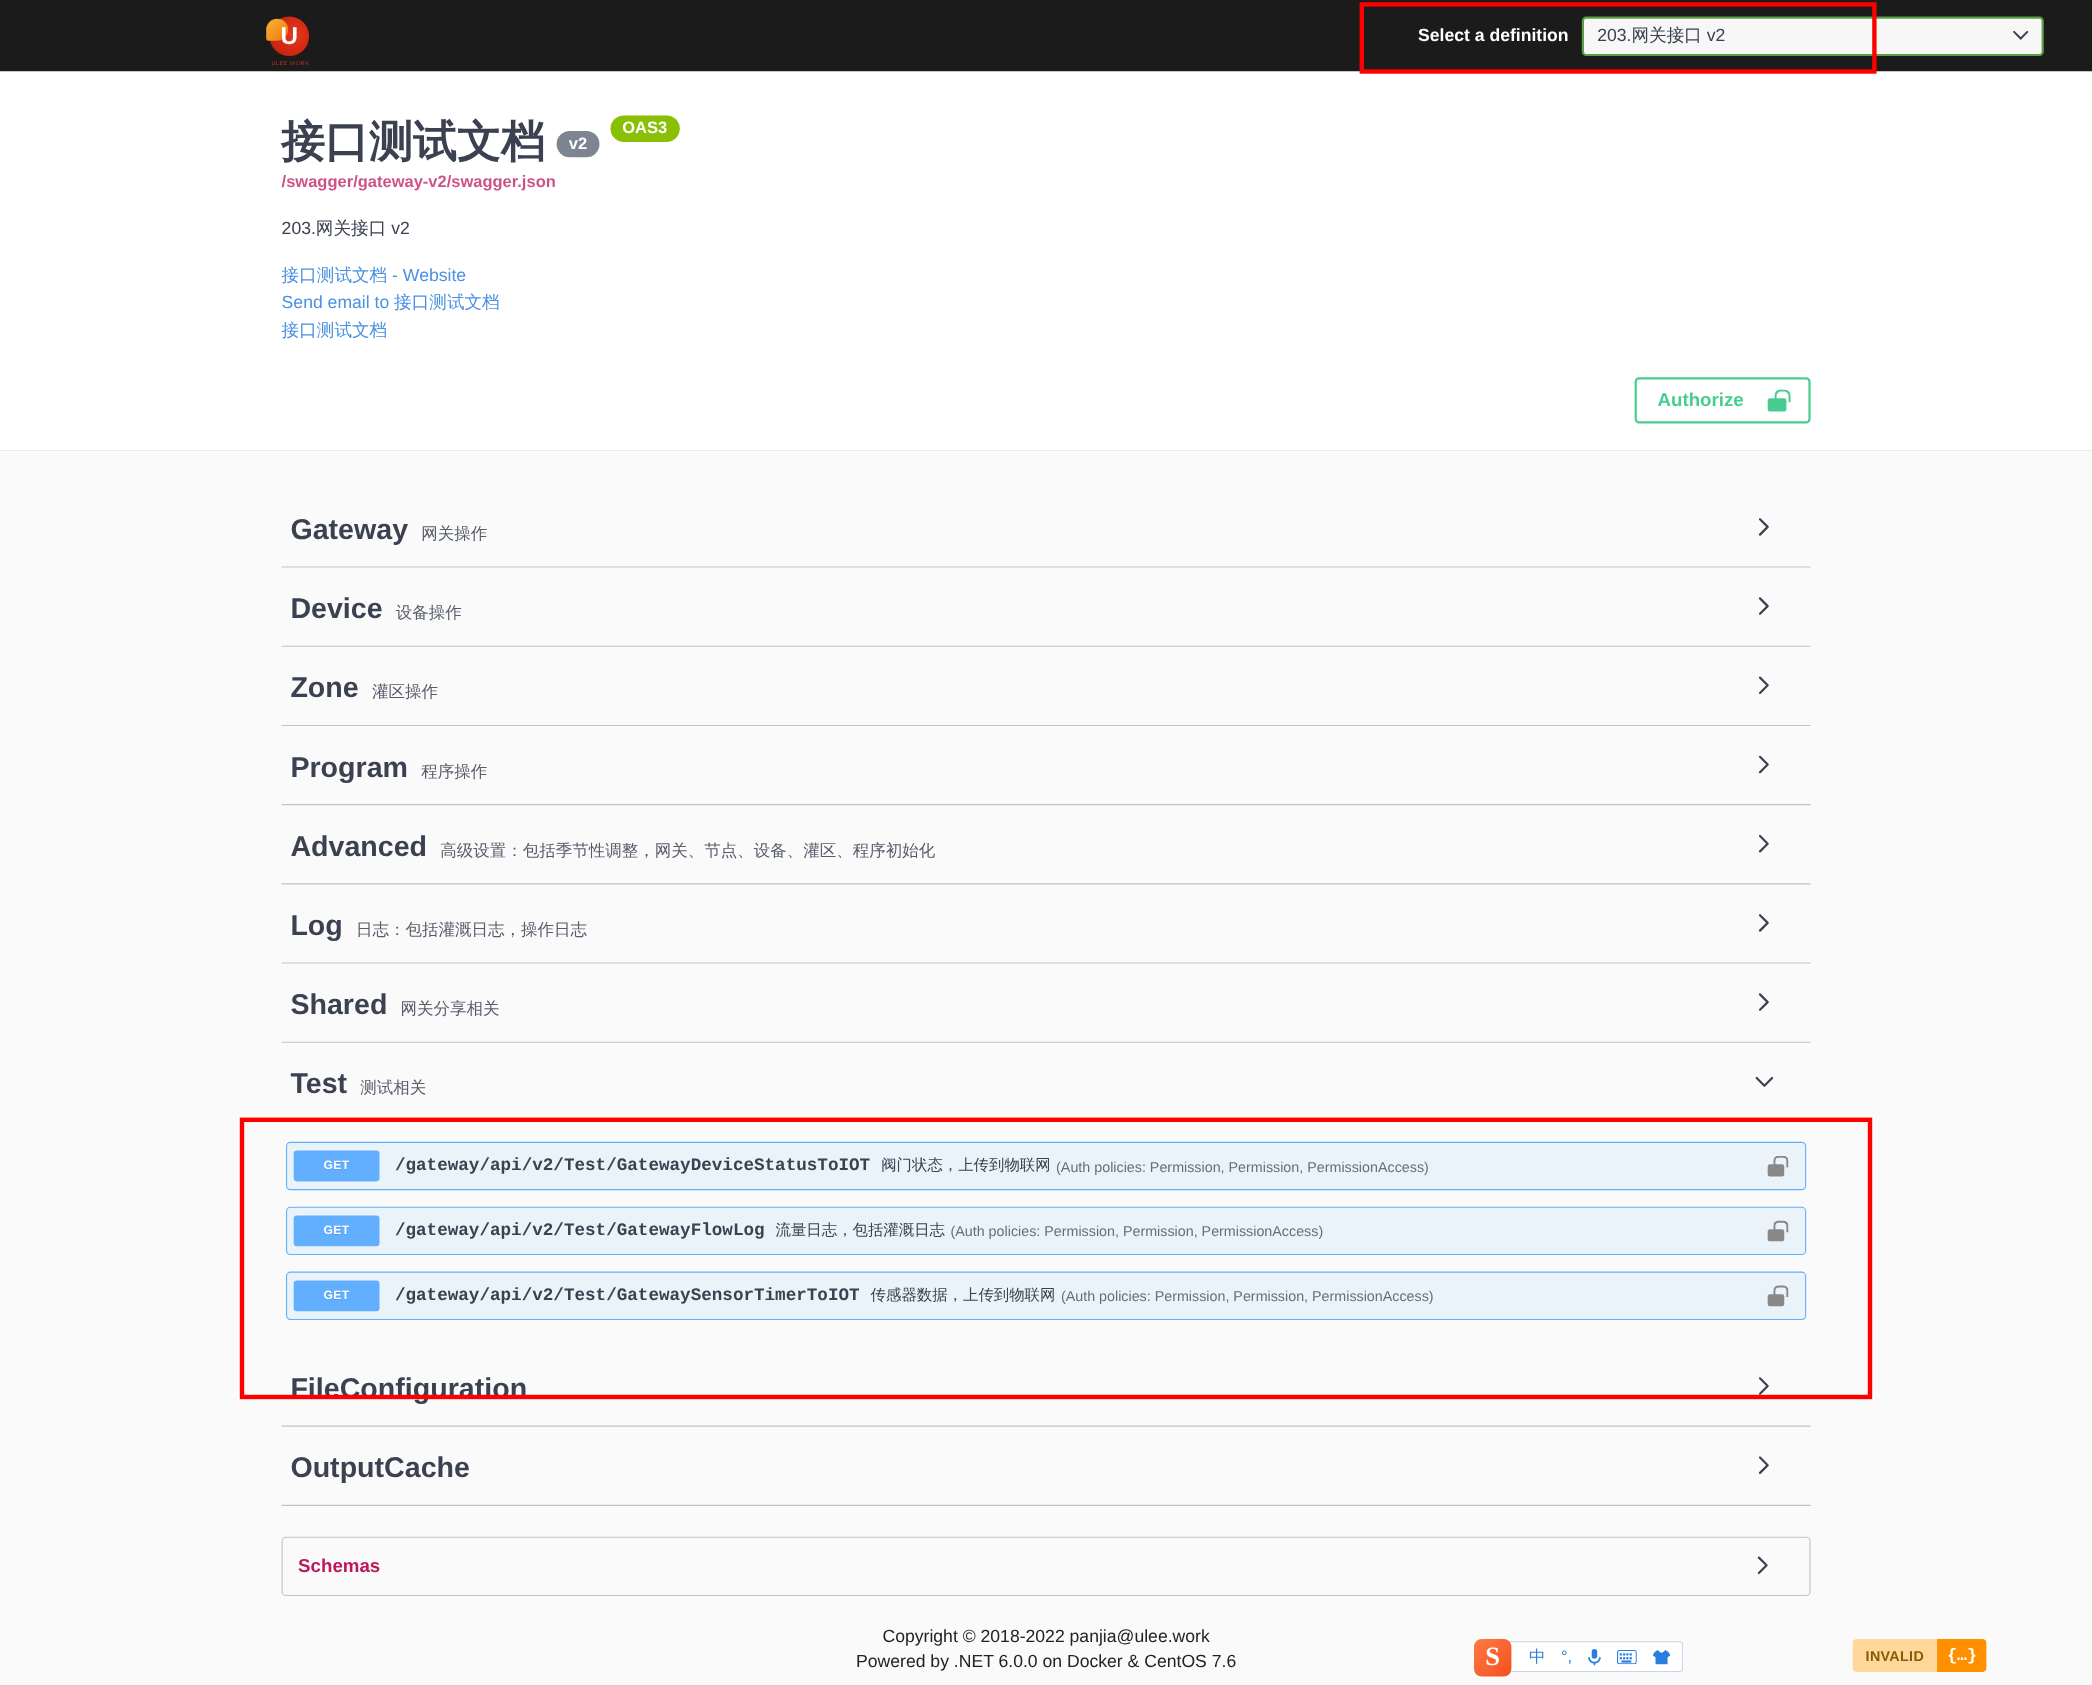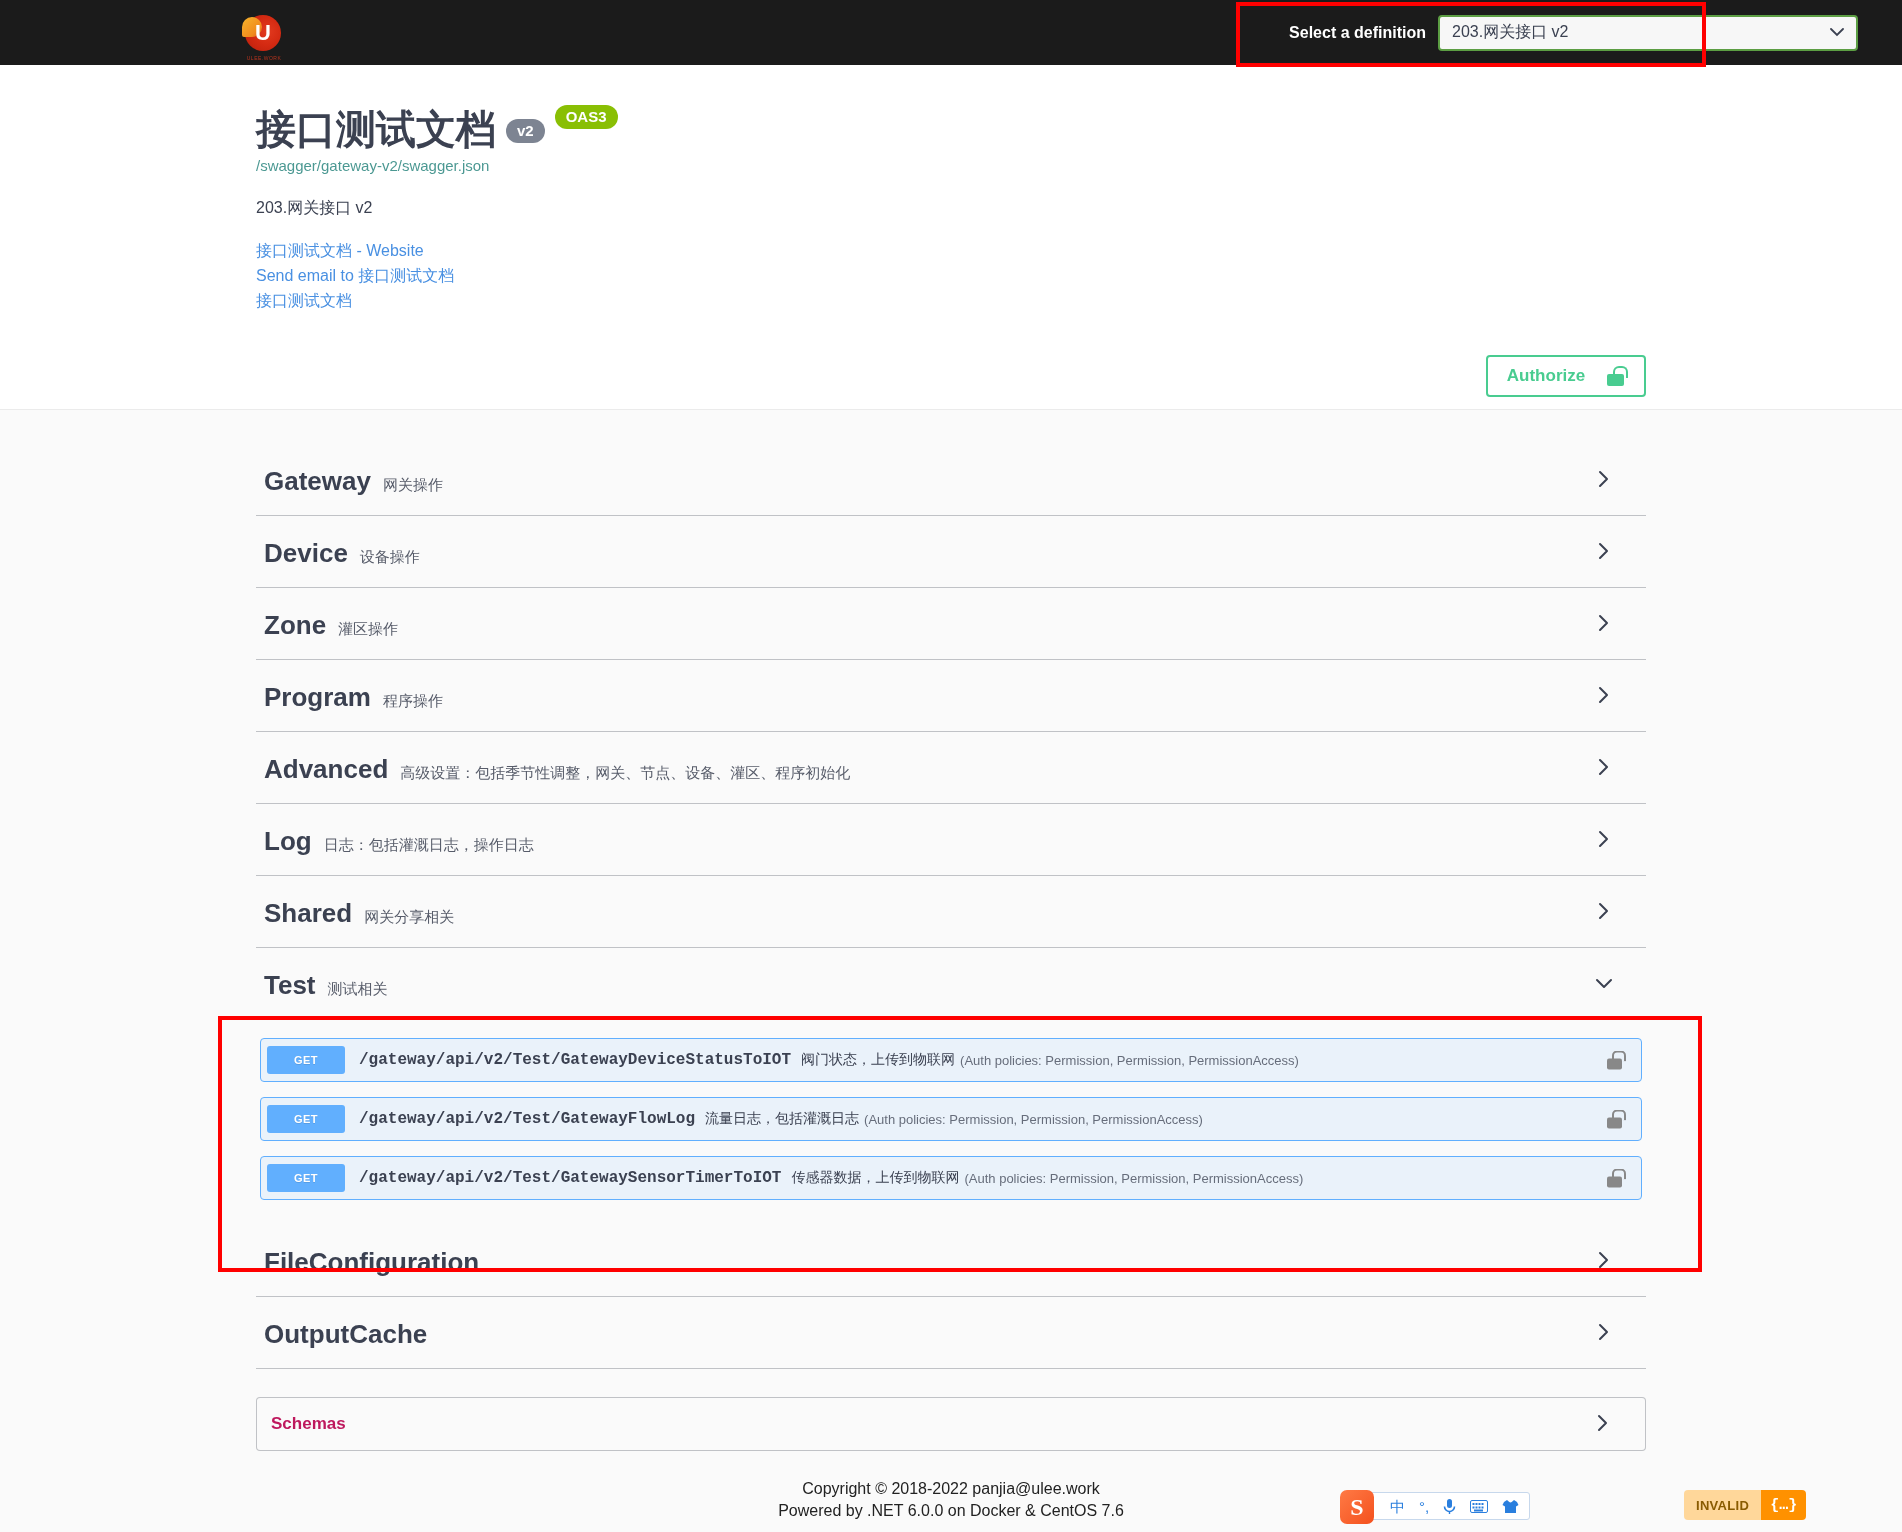--- a/index.html
+++ b/index.html
@@ -82,28 +82,28 @@
     background:#7d8492; color:#fff; font-size:15px; font-weight:bold;
     border-radius:57px; padding:3px 11px; line-height:1.2;
     margin-bottom:6px;
   }
   .badge-oas {
     background:#89bf04; color:#fff; font-size:15px; font-weight:bold;
     border-radius:57px; padding:3px 11px; line-height:1.2;
     margin-bottom:20px;
   }
   .url { color:#3b4151; font-size:15px; margin-top:8px; opacity:.75; }
-  .url a { color:#0f766e; text-decoration:none; }
+  .url a { color:#be185d; text-decoration:none;font-weight:bold; }
   .desc { font-size:16px; color:#3b4151; margin-top:24px; }
   .links { margin-top:20px; line-height:1.55; }
   .links a { display:block; color:#4990e2; font-size:16px; text-decoration:none; }
   .links a.email { color:#4990e2; }
 
   .auth-row {
-    position:absolute; right:0; bottom:12px; width:100%;
+    position:absolute; right:0; bottom:24px; width:100%;
   }
   .auth-inner { width:1430px; margin:0 auto; padding:0 20px; display:flex; justify-content:flex-end; }
   .auth-btn {
     border:2px solid #49cc90; border-radius:4px; background:transparent;
     color:#49cc90; font-size:17px; font-weight:bold;
     padding:9px 18px; display:flex; align-items:center; gap:22px;
     cursor:pointer;
     min-width:160px; justify-content:center;
   }
   .lock-open-sm { width:18px; height:20px; position:relative; display:inline-block; }

